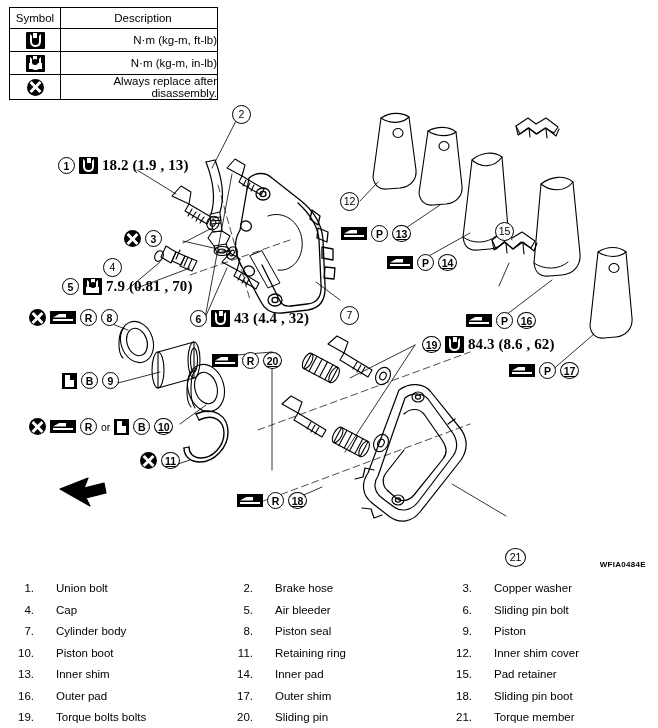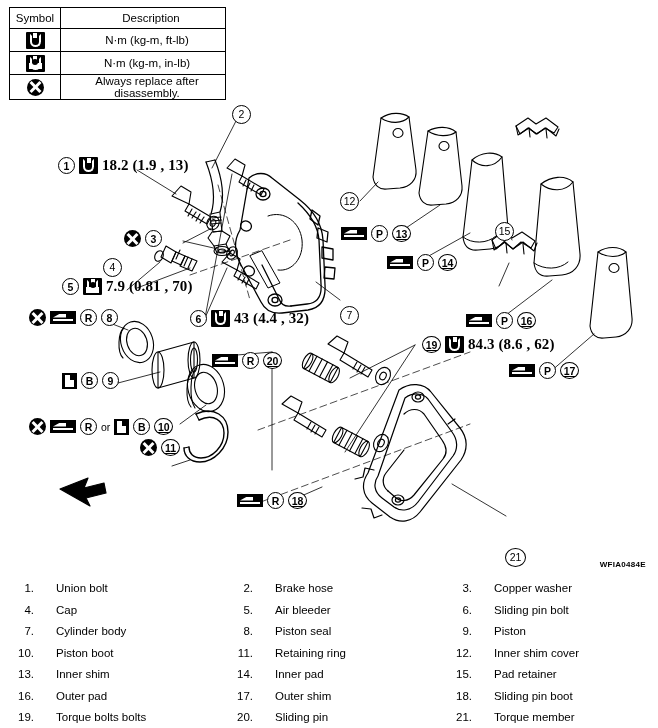--- a/index.html
+++ b/index.html
@@ -7,22 +7,22 @@
     width:658px;height:728px;position:relative;overflow:hidden;
     font-family:"Liberation Sans","DejaVu Sans",sans-serif;
     color:#000;
   }
   
   .legend{position:absolute;left:9px;top:7px;border-collapse:collapse;}
   .legend td,.legend th{border:1px solid #000;font-weight:normal;font-size:11.5px;
       padding:0;text-align:center;vertical-align:middle;}
   .legend th{height:20px;}
   .legend .c-sym{width:50px;}
-  .legend .c-desc{width:148px;text-align:left;padding-left:16px;}
-  .legend td.c-desc{text-align:center;padding-left:8px;height:22px;font-size:11.5px;border-radius:8px;}
+  .legend .c-desc{width:148px;text-align:left;padding-left:8px;}
+  .legend td.c-desc{text-align:right;padding-left:8px;height:22px;font-size:11.5px;border-radius:8px;}
   .legend td.c-sym{height:22px;}
 
   
   .ic{display:inline-block;vertical-align:middle;}
   .ic-nm{width:19px;height:17px;background:#000;position:relative;border-radius:1px;}
   .ic-nm::before{content:"";position:absolute;left:4px;top:2px;width:11px;height:13px;
      border:2.4px solid #fff;border-top-color:transparent;border-radius:0 0 6px 6px;box-sizing:border-box;}
   .ic-nm::after{content:"";position:absolute;left:7.5px;top:1px;width:4px;height:5px;background:#fff;}
   .ic-nm.inlb::before{border-color:#fff;border-top-color:transparent;}
   .ic-nm.inlb{background:#000;}
@@ -408,21 +408,21 @@
 <div class="cal" style="left:29px;top:418px;">
   <span class="ic ic-x"></span>
   <span class="ic ic-gr"></span>
   <span class="cir">R</span>
   <span class="or">or</span>
   <span class="ic ic-bt"></span>
   <span class="cir">B</span>
   <span class="cir w">10</span>
 </div>
 
-<div class="cal" style="left:140px;top:439px;">
+<div class="cal" style="left:140px;top:452px;">
   <span class="ic ic-x"></span>
   <span class="cir w">11</span>
 </div>
 
 <div class="mk" style="left:340px;top:192px;">12</div>
 
 <div class="cal" style="left:341px;top:225px;">
   <span class="ic ic-gr"></span>
   <span class="cir">P</span>
   <span class="cir w">13</span>

